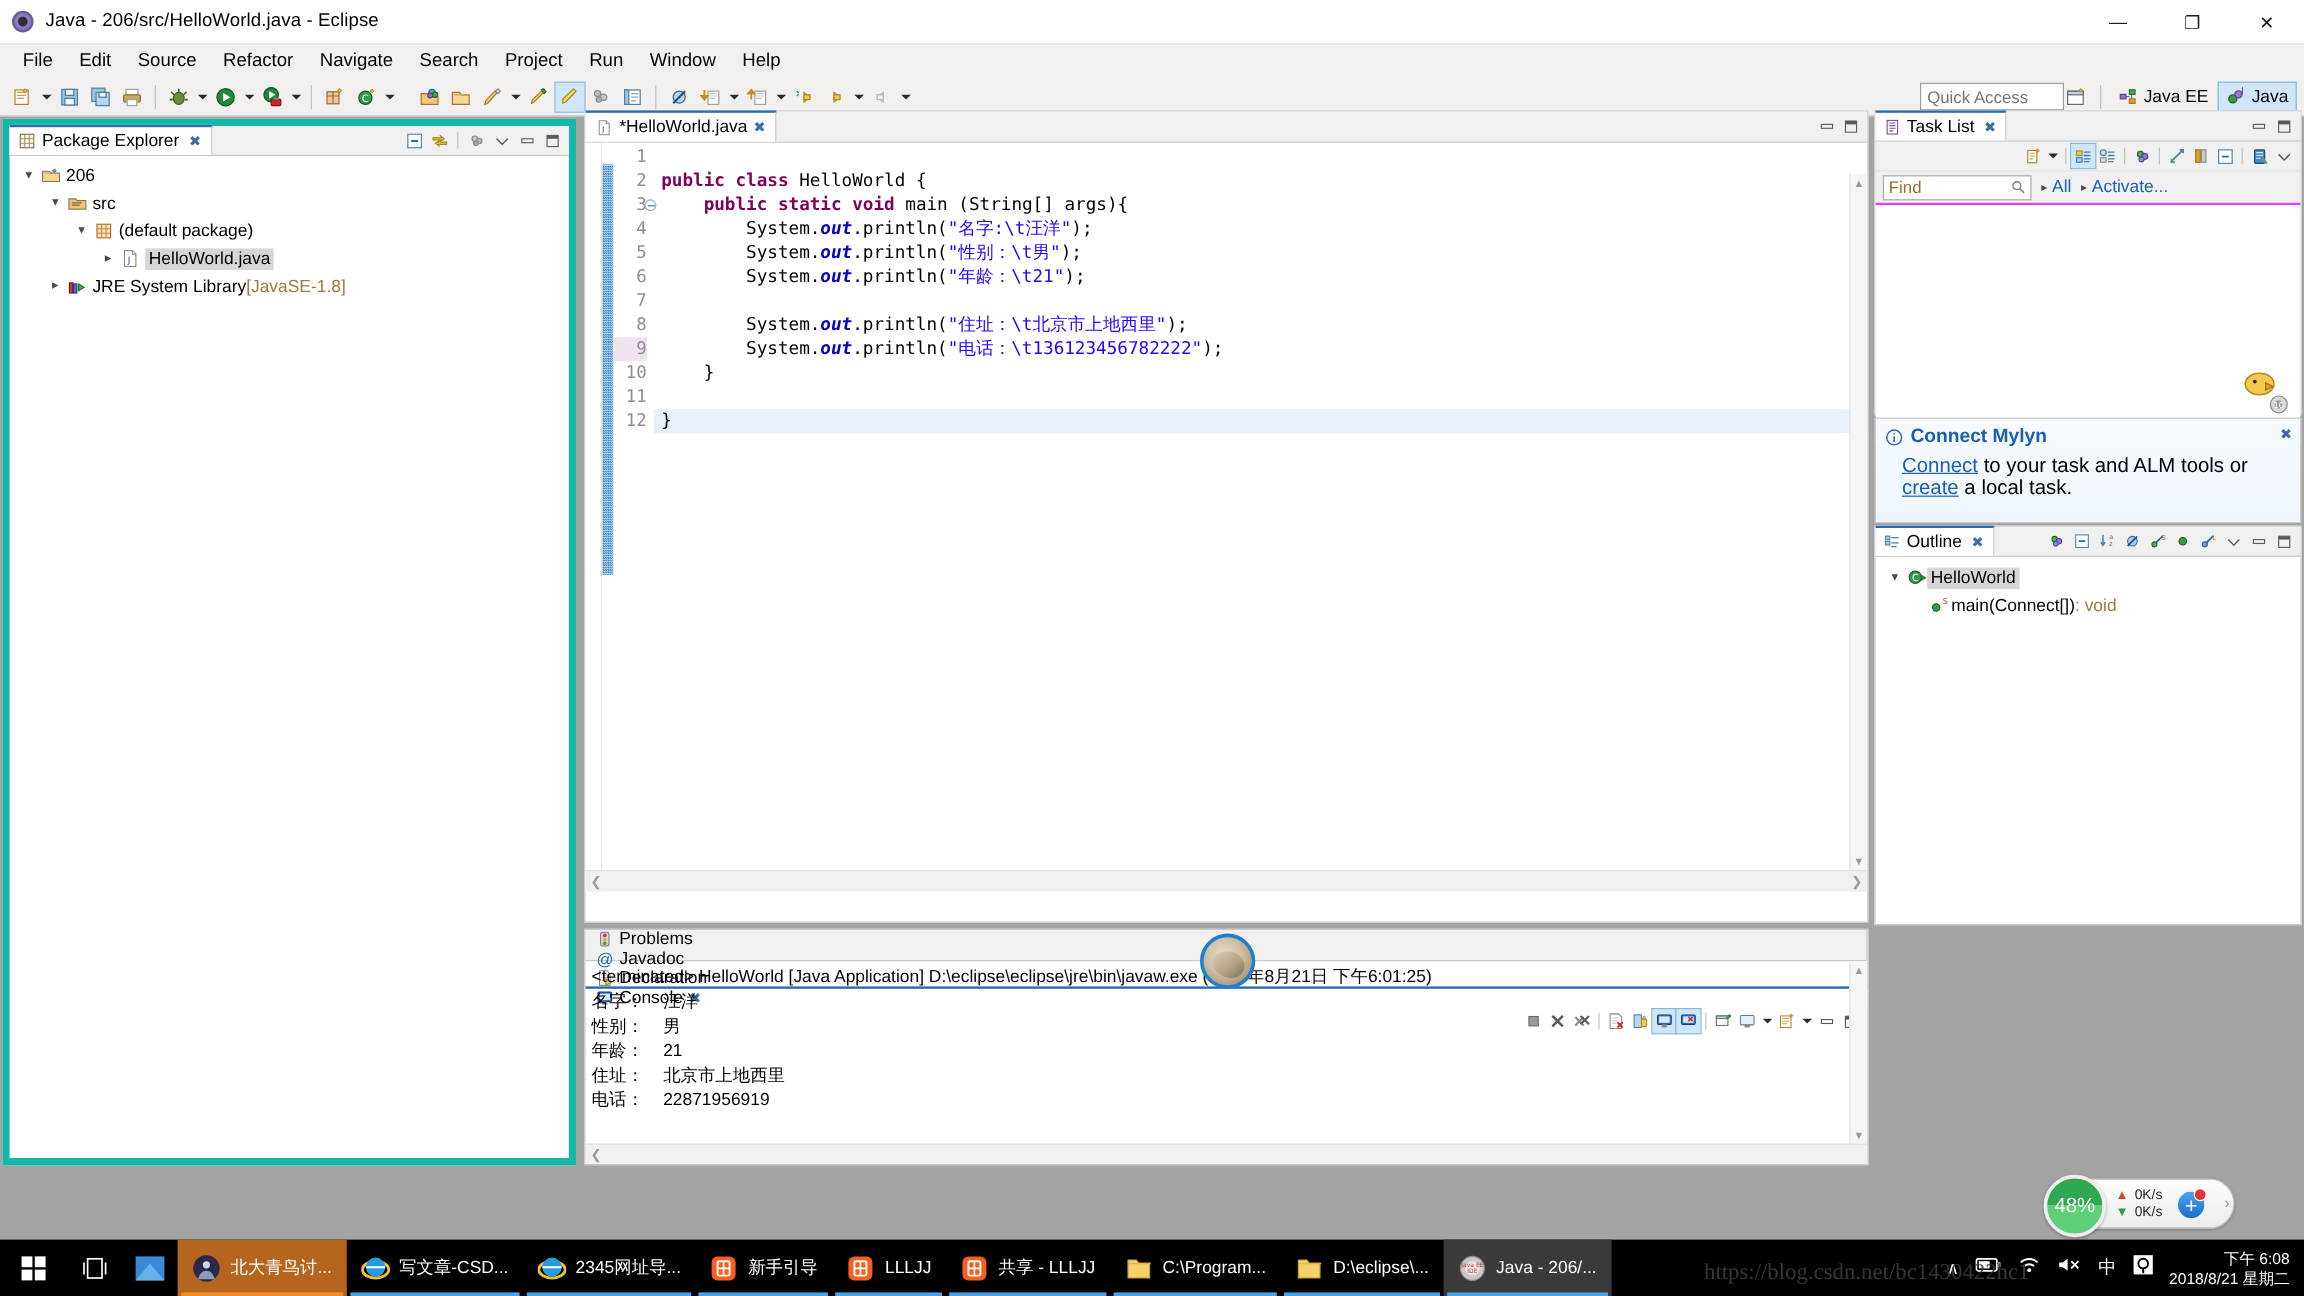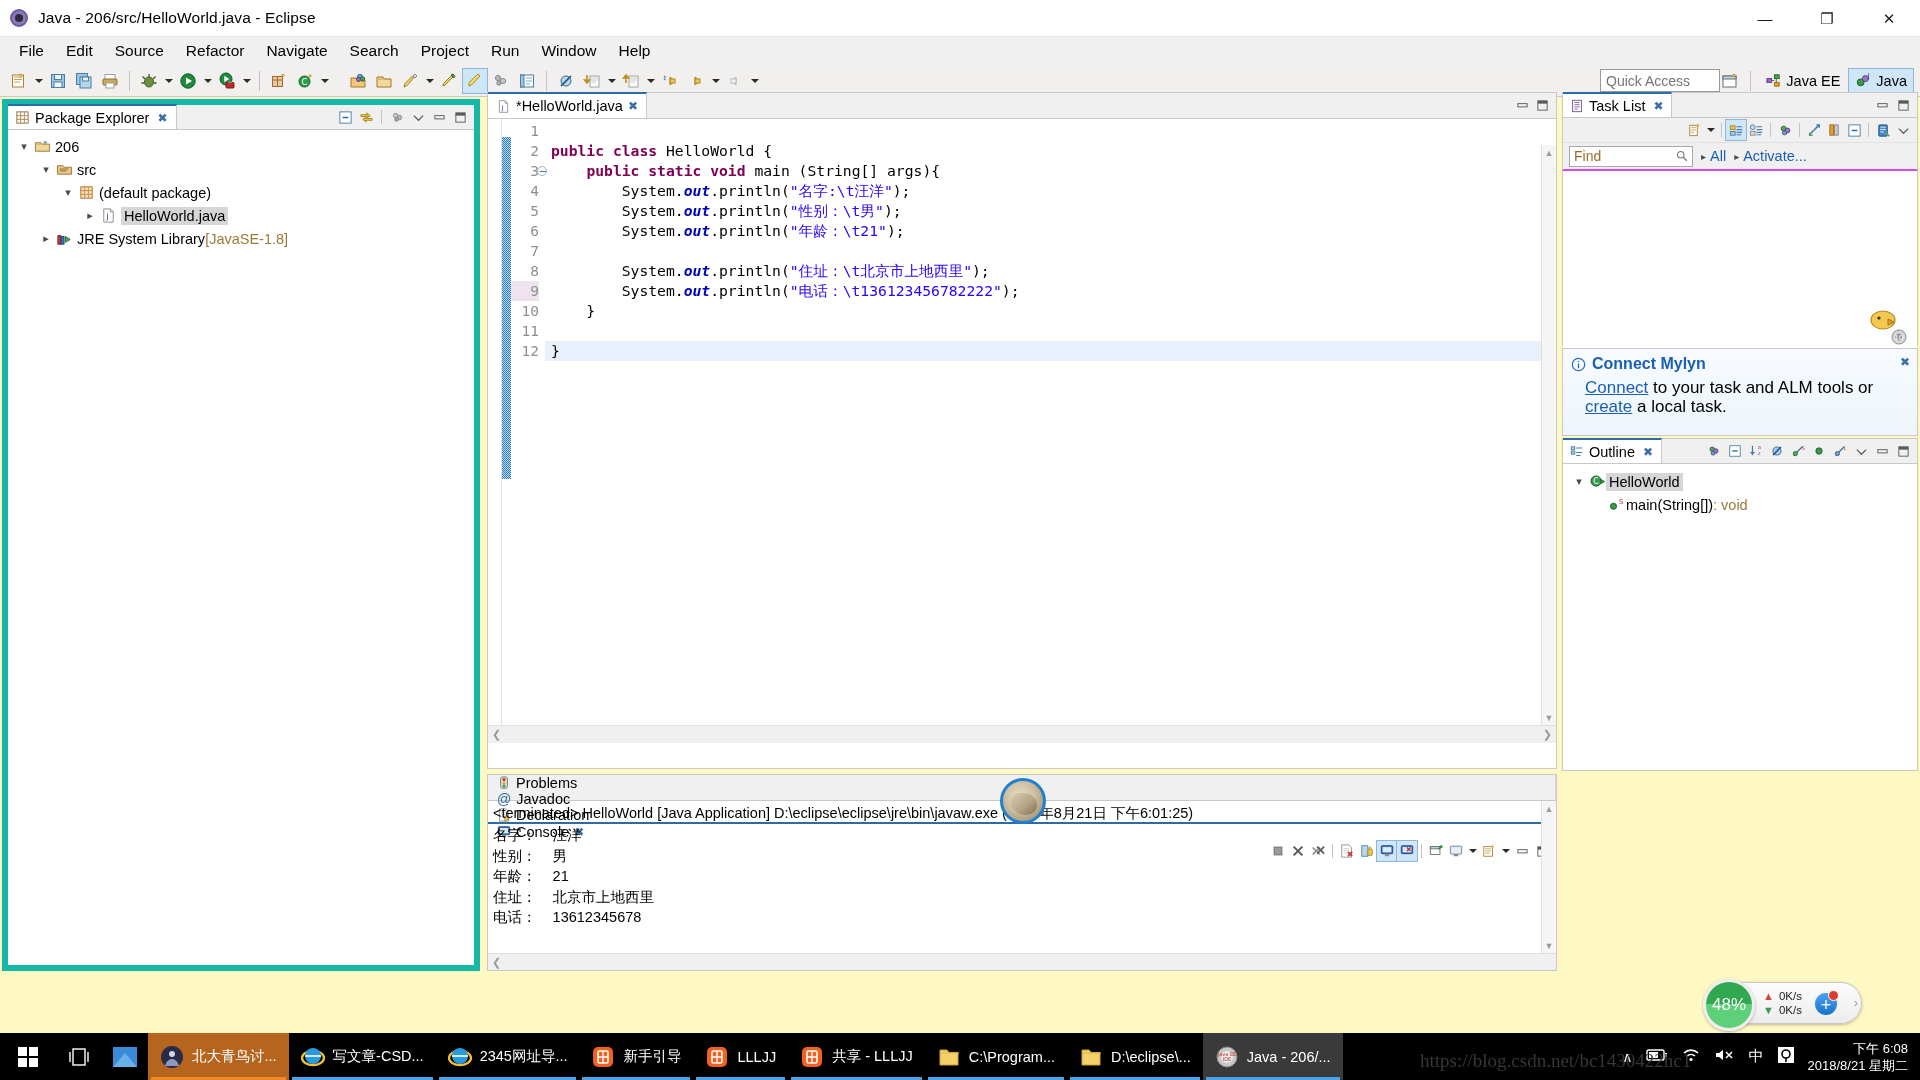--- a/index.html
+++ b/index.html
@@ -6,21 +6,21 @@
   html, body {
     margin: 0; padding: 0;
     width: 1920px; height: 1080px;
     overflow: hidden;
     font-family: "Liberation Sans", sans-serif;
     background: #f0f0f0;
   }
   #app {
     position: relative;
     width: 1920px; height: 1080px;
-    background: #fef9c3;
+    background: #a3a3a3;
   }
 
   
   .titlebar {
     position: absolute; top:0; left:0; width:1920px; height:37px;
     background:#ffffff; display:flex; align-items:center;
     border-bottom:1px solid #e8e8e8;
   }
   .tb-icon { width:20px; height:20px; margin-left:9px; margin-right:9px; position:relative; flex:none;}
   .tb-icon .ring {
@@ -848,21 +848,21 @@
         </div>
       </div>
     </div>
 
     <div class="cs-head">&lt;terminated&gt; HelloWorld [Java Application] D:\eclipse\eclipse\jre\bin\javaw.exe (2018年8月21日 下午6:01:25)</div>
     <div class="cs-out">
         <div class="orow">名字：    汪洋</div>
         <div class="orow">性别：    男</div>
         <div class="orow">年龄：    21</div>
         <div class="orow">住址：    北京市上地西里</div>
-        <div class="orow">电话：    13612345678</div>
+        <div class="orow">电话：    22871956919</div>
       </div>
 
     <div class="cs-vscroll">
       <div class="sc-up">▲</div>
       <div style="position:absolute;bottom:0;width:100%;" class="sc-dn">▼</div>
     </div>
     <div class="cs-hscroll">
       <span class="sc-l">❮</span>
     </div>
   </div>
@@ -1097,21 +1097,21 @@
         </span>
         <span class="lbl">HelloWorld</span>
       </div>
       <div class="ol-row" style="padding-left:44px;">
         <span class="ticon">
           <svg width="18" height="17" viewBox="0 0 20 18">
               <circle cx="5" cy="11" r="3.4" fill="#3a9a4a" stroke="#1a5a22"></circle>
               <text x="11" y="8" font-size="7.5" fill="#b04040" font-family="DejaVu Sans">S</text>
             </svg>
         </span>
-        <span class="lbl">main(String[])</span>
+        <span class="lbl">main(Connect[])</span>
         <span class="ret"> : void</span>
       </div>
     </div>
   </div>
 
 
   <div class="speed">
     <div class="speed-ball">
       <span>48%</span>
     </div>

